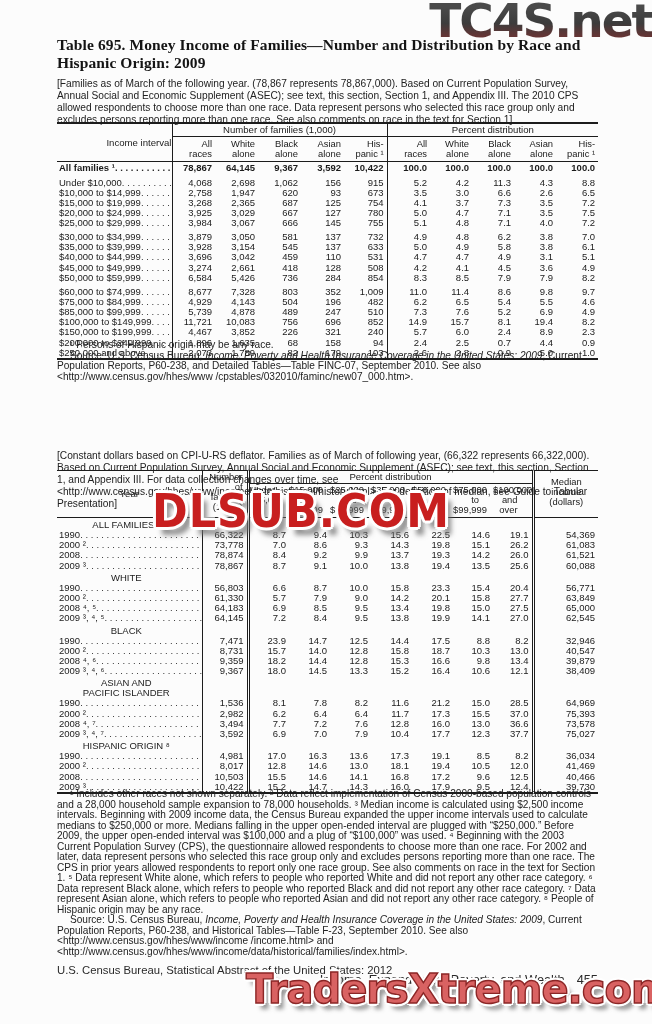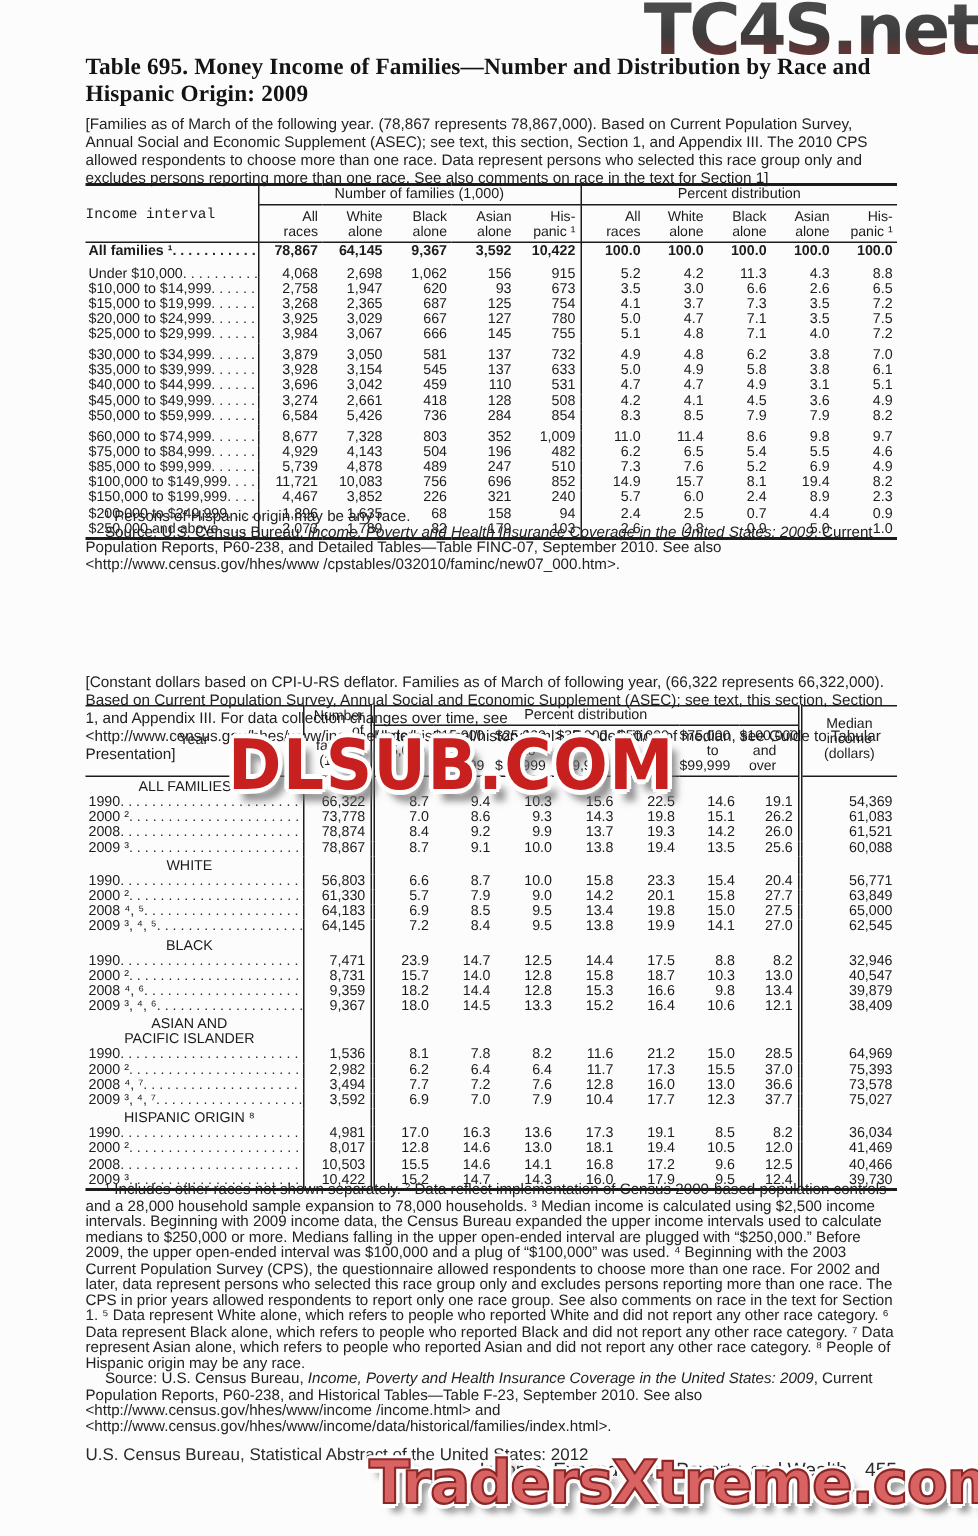--- a/index.html
+++ b/index.html
@@ -27,22 +27,22 @@
   tr.spacer td{height:3.5px;line-height:3.5px;font-size:2px;}
   tr.section td{height:auto;}
   tr.section td.c0{text-align:center;padding:2px 6px 0 0;white-space:pre-line;line-height:10px;}
   .lblwrap{display:flex;align-items:baseline;overflow:hidden;}
   .lbl{white-space:nowrap;}
   .dots{flex:1;overflow:hidden;white-space:nowrap;color:#2a2a2a;}
   .dots::after{content:" . . . . . . . . . . . . . . . . . . . . . . . . . . . . . . . . . . . . . . . . . . . . . . . . . . . . . . . .";}
 
   
   .t695{border-top:2px solid #1c1c1c;border-bottom:2px solid #1c1c1c;}
-  .t695 th.stub{vertical-align:middle;text-align:left;border-right:1px solid #1c1c1c;
-                border-bottom:1.4px solid #1c1c1c;font-size:9.6px;font-family:Liberation Mono, monospace;}
+  .t695 th.stub{vertical-align:middle;text-align:right;border-right:1px solid #1c1c1c;
+                border-bottom:1.4px solid #1c1c1c;font-size:9.6px;}
   .t695 th.grp{text-align:center;border-bottom:1px solid #1c1c1c;height:12px;vertical-align:middle;font-size:9.6px;}
   .t695 th.grp.g1{border-right:1px solid #1c1c1c;}
   .t695 th.colh{text-align:right;vertical-align:bottom;padding:2px 3px 2px 0;
                 border-bottom:1.4px solid #1c1c1c;height:20px;}
   .t695 th.colh.divR{border-right:1px solid #1c1c1c;}
   .t695 td.c0{border-right:1px solid #1c1c1c;}
   .t695 td.c5{border-right:1px solid #1c1c1c;}
   .t695 tr.bold td{height:12px;line-height:12px;}
 
   

